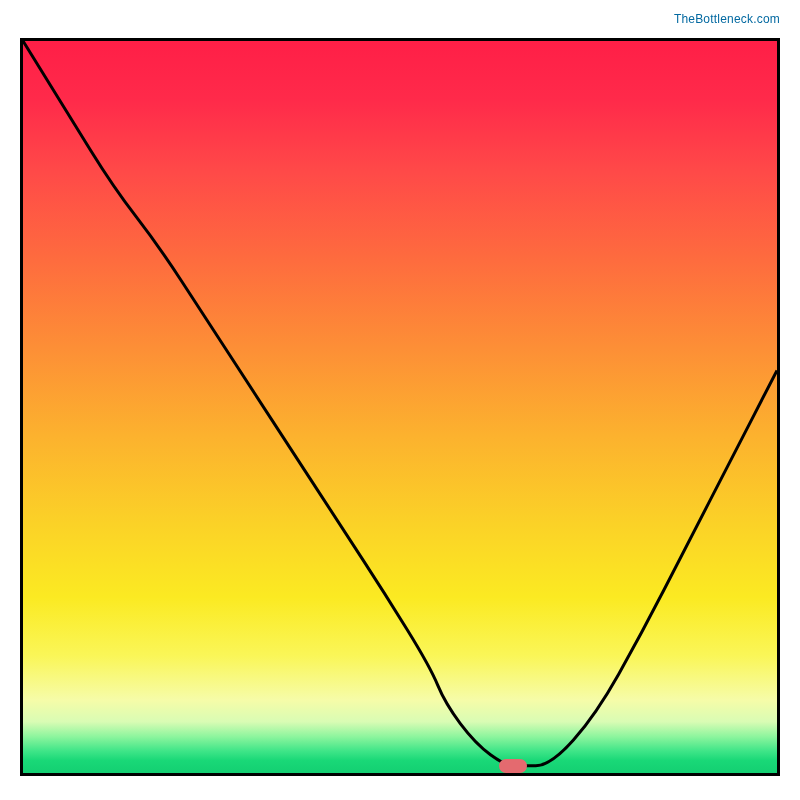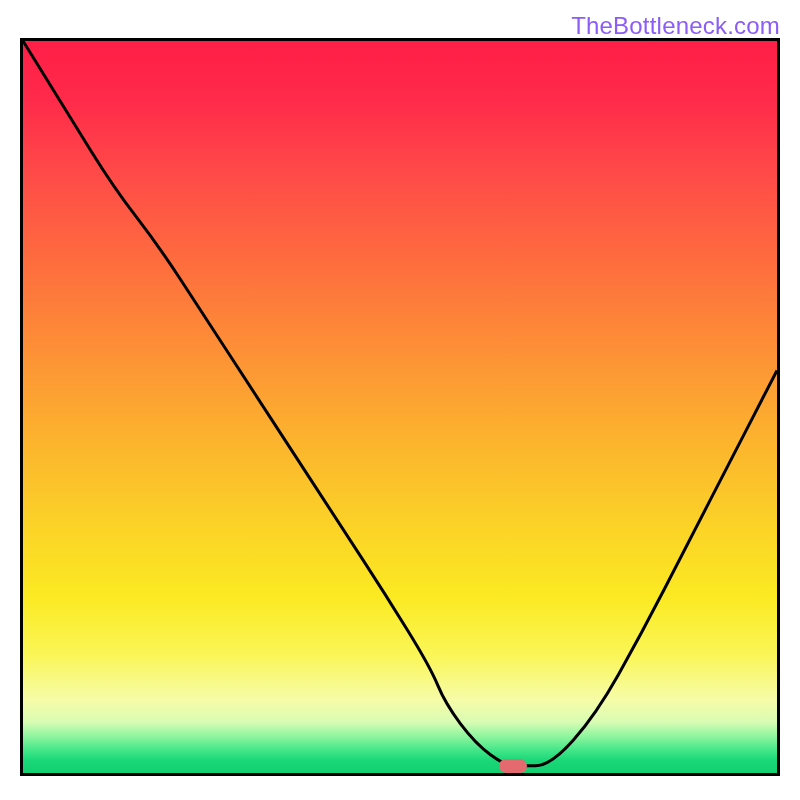--- a/index.html
+++ b/index.html
@@ -65,22 +65,22 @@
     top: 0;
     width: 100%;
     height: 100%;
     pointer-events: none;
   }
   .watermark {
     position: absolute;
     top: 12px;
     right: 20px;
     font-family: Arial, Helvetica, sans-serif;
-    font-size: 24px;
-    color: #8b5cf6;
+    font-size: 12px;
+    color: #0369a1;
     letter-spacing: 0.2px;
   }
 </style>
 </head>
 <body>
 
 <div class="chart-wrap">
   <div class="watermark">TheBottleneck.com</div>
 
   <div class="plot-area">

